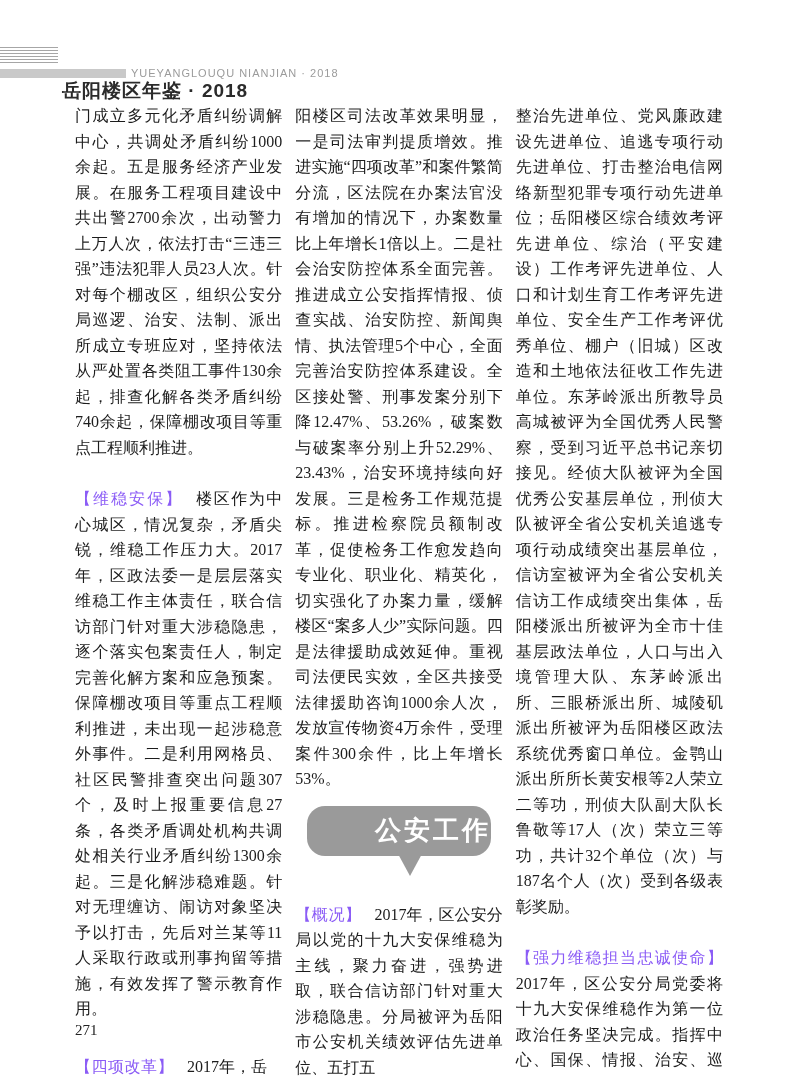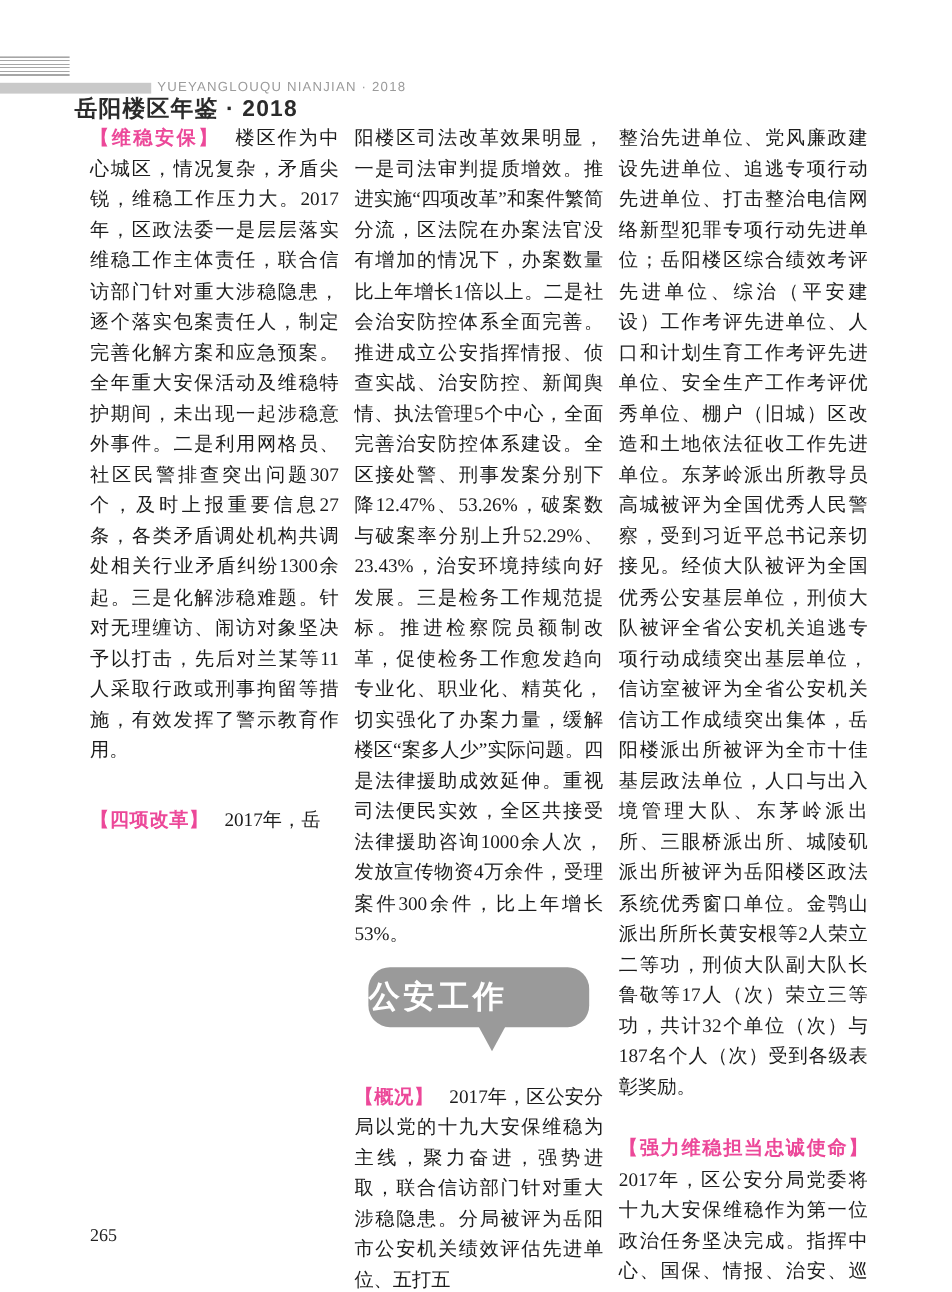--- a/index.html
+++ b/index.html
@@ -35,27 +35,27 @@
     display:flex;gap:13px;
   }
   .col{flex:1 1 0;min-width:0;}
   .para{
     margin:0;font-size:16px;line-height:25.5px;
     text-align:justify;text-justify:inter-character;
   }
   .para + .para{margin-top:26px;}
   .sec-heading{
     font-family:"Liberation Sans","DejaVu Sans",sans-serif;
-    font-weight:bold;letter-spacing:0.5px;margin-right:13px;color:#ec4899;
+    font-weight:normal;letter-spacing:0.5px;margin-right:13px;color:#8b5cf6;
   }
   
   .bubble-wrap{position:relative;margin:14px auto 24px;width:184px;height:72px;}
   .bubble{
     width:184px;height:50px;border-radius:18px;
-    display:flex;align-items:center;justify-content:flex-start;
+    display:flex;align-items:center;justify-content:flex-end;
   }
   .bubble-label{
     font-weight:bold;font-size:26px;letter-spacing:3px;
     font-family:"Liberation Serif","DejaVu Serif",serif;
   }
   .bubble-pointer{
     position:absolute;left:90px;top:46px;width:0;height:0;
     border-left:13px solid transparent;border-right:13px solid transparent;
     border-top:24px solid #9a9a9a;
   }
@@ -68,21 +68,22 @@
 <body>
 
 <div class="pinstripes"></div>
 <div class="header-title">岳阳楼区年鉴 · 2018</div>
 <div class="gray-bar"></div>
 <div class="header-subtitle">YUEYANGLOUQU NIANJIAN · 2018</div>
 
 <div class="content">
 
   <div class="col">
-    <p class="para"><span class="sec-heading">【维稳安保】</span><span>楼区作为中心城区，情况复杂，矛盾尖锐，维稳工作压力大。2017年，区政法委一是层层落实维稳工作主体责任，联合信访部门针对重大涉稳隐患，逐个落实包案责任人，制定完善化解方案和应急预案。全年重大安保活动及维稳特护期间，未出现一起涉稳意外事件。二是利用网格员、社区民警排查突出问题307个，及时上报重要信息27条，各类矛盾调处机构共调处相关行业矛盾纠纷1300余起。三是化解涉稳难题。针对无理缠访、闹访对象坚决予以打击，先后对兰某等11人采取行政或刑事拘留等措施，有效发挥了警示教育作用。</span></p>
+    <p class="para"><span>门成立多元化矛盾纠纷调解中心，共调处矛盾纠纷1000余起。五是服务经济产业发展。在服务工程项目建设中共出警2700余次，出动警力上万人次，依法打击“三违三强”违法犯罪人员23人次。针对每个棚改区，组织公安分局巡逻、治安、法制、派出所成立专班应对，坚持依法从严处置各类阻工事件130余起，排查化解各类矛盾纠纷740余起，保障棚改项目等重点工程顺利推进。</span></p>
+    <p class="para"><span class="sec-heading">【维稳安保】</span><span>楼区作为中心城区，情况复杂，矛盾尖锐，维稳工作压力大。2017年，区政法委一是层层落实维稳工作主体责任，联合信访部门针对重大涉稳隐患，逐个落实包案责任人，制定完善化解方案和应急预案。保障棚改项目等重点工程顺利推进，未出现一起涉稳意外事件。二是利用网格员、社区民警排查突出问题307个，及时上报重要信息27条，各类矛盾调处机构共调处相关行业矛盾纠纷1300余起。三是化解涉稳难题。针对无理缠访、闹访对象坚决予以打击，先后对兰某等11人采取行政或刑事拘留等措施，有效发挥了警示教育作用。</span></p>
     <p class="para" style="margin-top:32px;"><span class="sec-heading">【四项改革】</span><span>2017年，岳</span></p>
   </div>
 
   <div class="col">
     <p class="para"><span>阳楼区司法改革效果明显，一是司法审判提质增效。推进实施“四项改革”和案件繁简分流，区法院在办案法官没有增加的情况下，办案数量比上年增长1倍以上。二是社会治安防控体系全面完善。推进成立公安指挥情报、侦查实战、治安防控、新闻舆情、执法管理5个中心，全面完善治安防控体系建设。全区接处警、刑事发案分别下降12.47%、53.26%，破案数与破案率分别上升52.29%、23.43%，治安环境持续向好发展。三是检务工作规范提标。推进检察院员额制改革，促使检务工作愈发趋向专业化、职业化、精英化，切实强化了办案力量，缓解楼区“案多人少”实际问题。四是法律援助成效延伸。重视司法便民实效，全区共接受法律援助咨询1000余人次，发放宣传物资4万余件，受理案件300余件，比上年增长53%。</span></p>
 
     <div class="bubble-wrap">
       <div class="bubble" style="background:#9a9a9a;">
         <span class="bubble-label" style="color:#ffffff;">公安工作</span>
       </div>
@@ -92,13 +93,13 @@
     <p class="para" style="margin-top:0;"><span class="sec-heading">【概况】</span><span>2017年，区公安分局以党的十九大安保维稳为主线，聚力奋进，强势进取，联合信访部门针对重大涉稳隐患。分局被评为岳阳市公安机关绩效评估先进单位、五打五</span></p>
   </div>
 
   <div class="col">
     <p class="para"><span>整治先进单位、党风廉政建设先进单位、追逃专项行动先进单位、打击整治电信网络新型犯罪专项行动先进单位；岳阳楼区综合绩效考评先进单位、综治（平安建设）工作考评先进单位、人口和计划生育工作考评先进单位、安全生产工作考评优秀单位、棚户（旧城）区改造和土地依法征收工作先进单位。东茅岭派出所教导员高城被评为全国优秀人民警察，受到习近平总书记亲切接见。经侦大队被评为全国优秀公安基层单位，刑侦大队被评全省公安机关追逃专项行动成绩突出基层单位，信访室被评为全省公安机关信访工作成绩突出集体，岳阳楼派出所被评为全市十佳基层政法单位，人口与出入境管理大队、东茅岭派出所、三眼桥派出所、城陵矶派出所被评为岳阳楼区政法系统优秀窗口单位。金鹗山派出所所长黄安根等2人荣立二等功，刑侦大队副大队长鲁敬等17人（次）荣立三等功，共计32个单位（次）与187名个人（次）受到各级表彰奖励。</span></p>
     <p class="para"><span class="sec-heading" style="margin-right:0;letter-spacing:0;">【强力维稳担当忠诚使命】</span><span>2017年，区公安分局党委将十九大安保维稳作为第一位政治任务坚决完成。指挥中心、国保、情报、治安、巡逻、消</span></p>
   </div>
 
 </div>
 
-<div class="page-number">265</div>
+<div class="page-number">271</div>
 
 </body></html>

